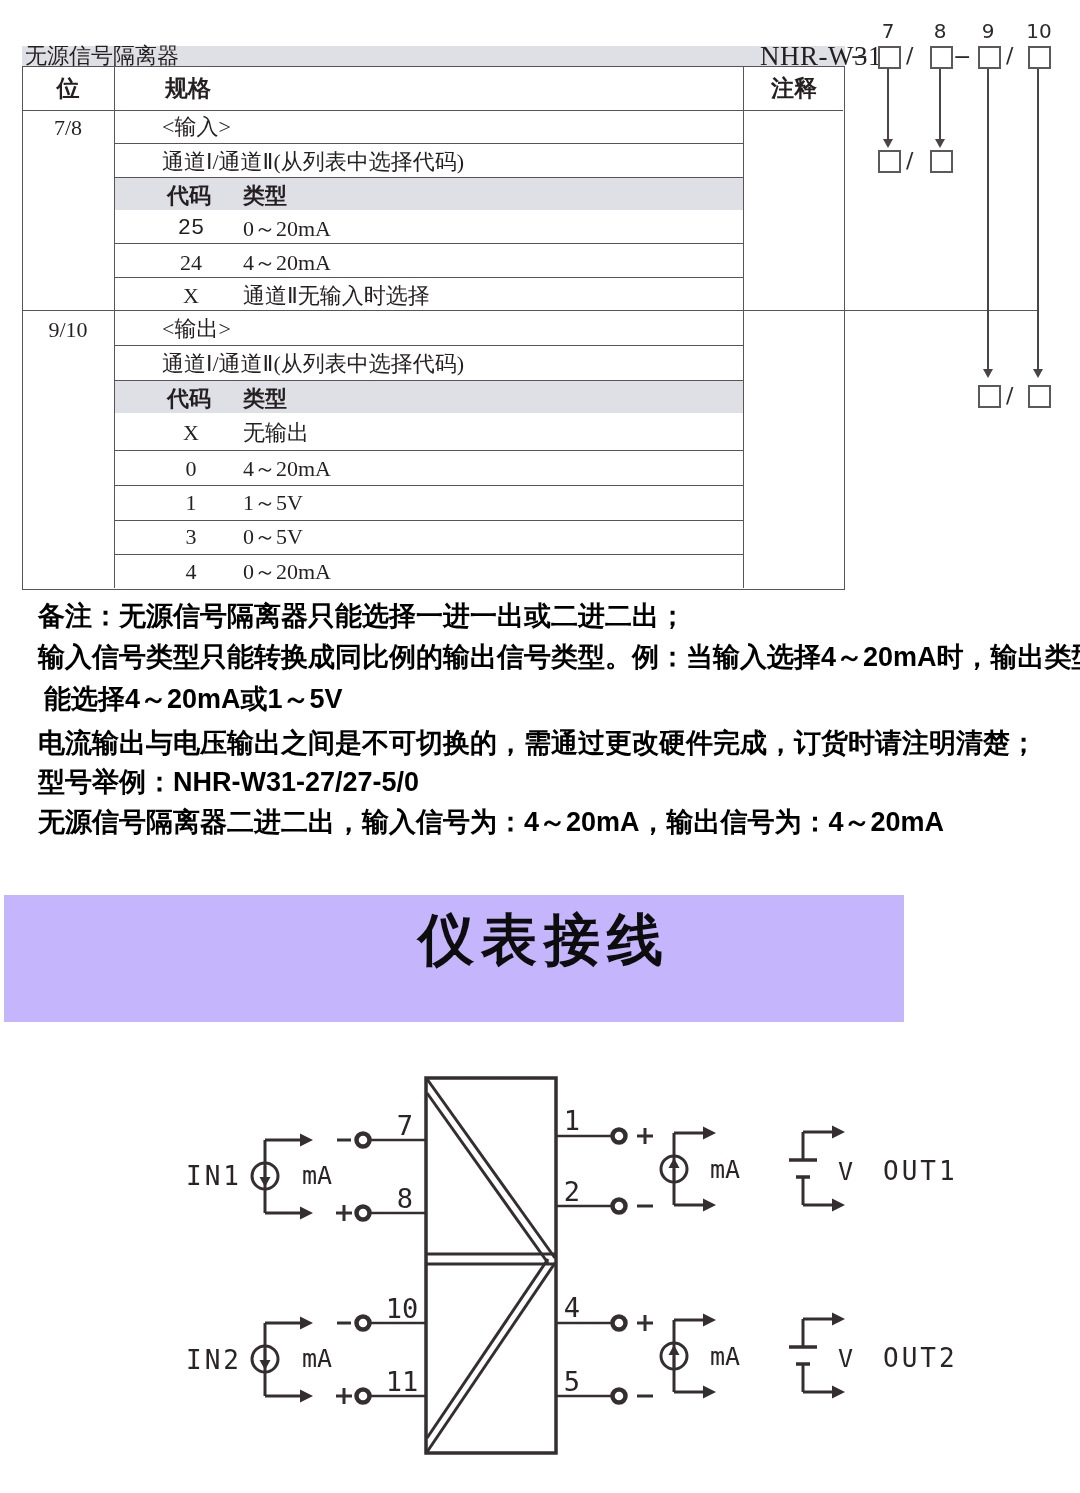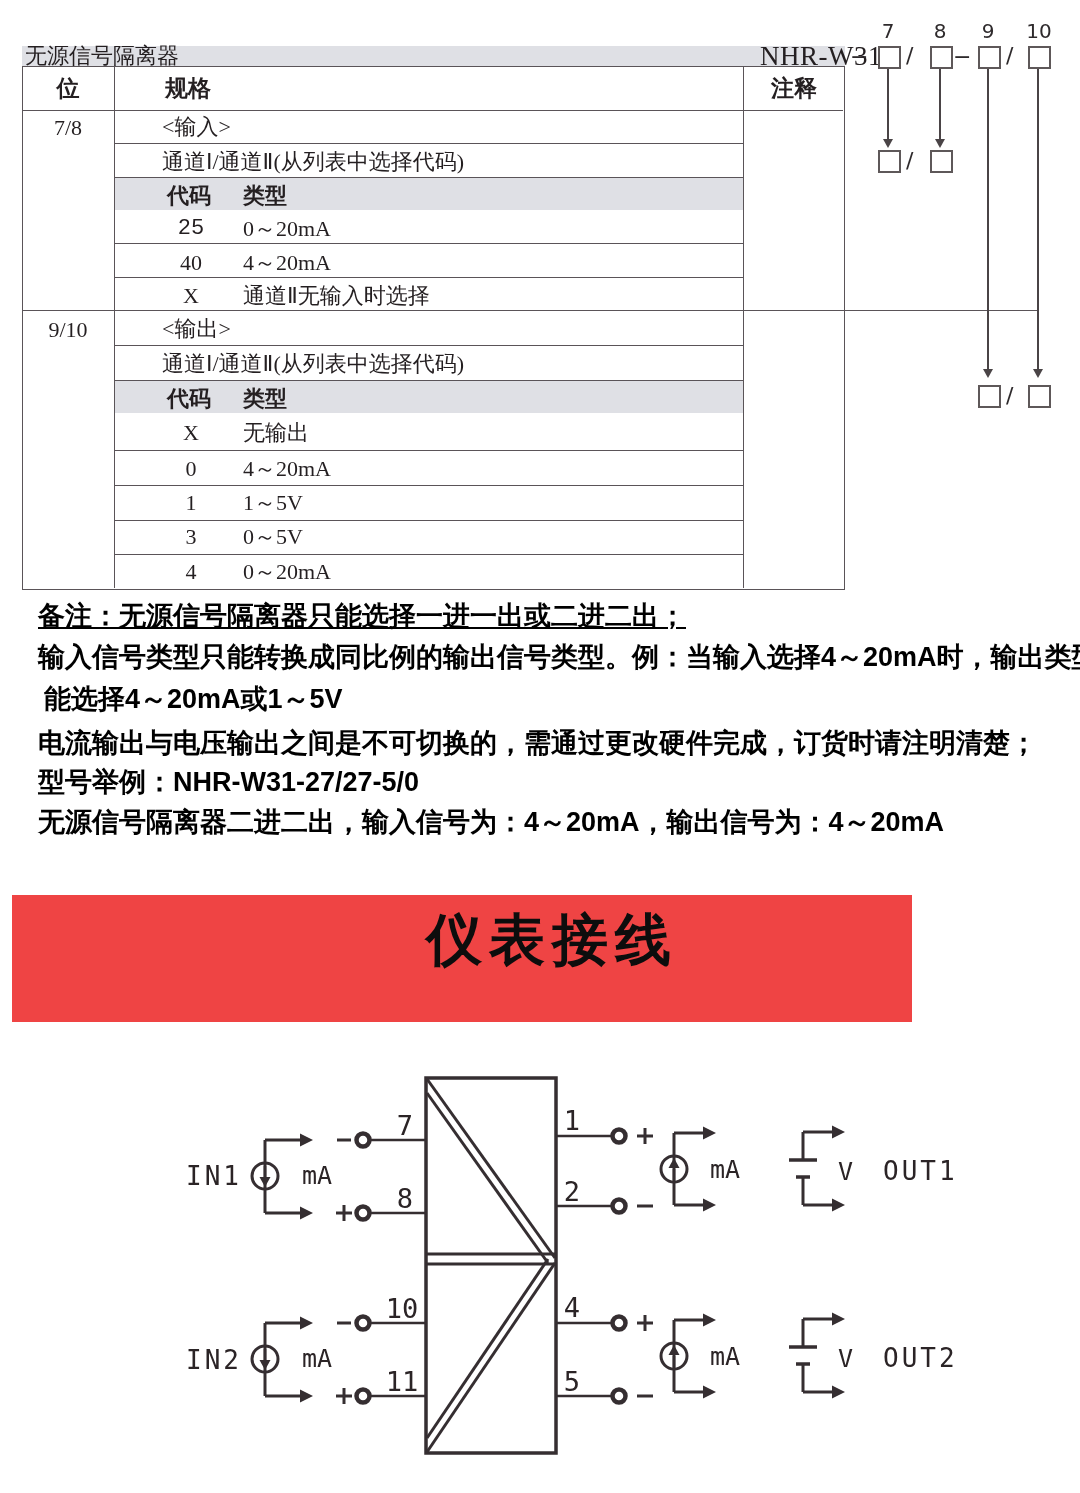--- a/index.html
+++ b/index.html
@@ -15,21 +15,21 @@
   .code-cell{width:62px;text-align:center;}
   .ob{position:absolute;width:19px;height:19px;border:2px solid #5e5859;background:#fff;}
   .digit{position:absolute;font-family:"DejaVu Sans",sans-serif;font-size:20px;color:#2e2a2c;
          width:22px;text-align:center;line-height:22px;}
   .sym{position:absolute;font-family:"DejaVu Sans",sans-serif;font-size:22px;color:#2e2a2c;line-height:22px;}
   .dropline{position:absolute;width:2px;background:#4a4446;}
   .arrow-down{position:absolute;width:0;height:0;border-left:5px solid transparent;
               border-right:5px solid transparent;border-top:9px solid #4a4446;}
   .note-line{position:absolute;font-family:"Liberation Sans",sans-serif;font-weight:bold;
              font-size:27px;color:#000;white-space:nowrap;line-height:34px;}
-  .banner{position:absolute;left:12px;top:895px;width:900px;height:127px;background:#ef4444;}
+  .banner{position:absolute;left:4px;top:895px;width:900px;height:127px;background:#c4b5fd;}
   .banner-title{position:absolute;left:0;top:14px;width:1080px;text-align:center;
                 font-family:"Liberation Sans",sans-serif;font-weight:bold;font-size:56px;
                 letter-spacing:7px;color:#0d0d0d;line-height:62px;}
   .banner-sub{position:absolute;left:0;top:78px;width:1080px;text-align:center;
               font-family:"Liberation Sans",sans-serif;font-size:23px;color:#161616;line-height:26px;}
   .dtext{font-family:"DejaVu Sans Mono",monospace;font-size:27px;fill:#2b2426;}
   .dlabel{font-family:"DejaVu Sans Mono",monospace;font-size:26px;fill:#2b2426;letter-spacing:3px;}
   .dunit{font-family:"DejaVu Sans Mono",monospace;font-size:25px;fill:#2b2426;}
   svg .st{stroke:#352e31;fill:none;}
 </style>
@@ -69,21 +69,21 @@
     <div class="tcell thead ctr" style="left:744px;top:76px;width:100px;">注释</div>
 
     <div class="tcell ctr" style="left:22px;top:115px;width:92px;">7/8</div>
     <div class="tcell" style="left:162px;top:114px;">&lt;输入&gt;</div>
     <div class="tcell" style="left:162px;top:149px;">通道Ⅰ/通道Ⅱ(从列表中选择代码)</div>
     <div class="tcell thead" style="left:167px;top:183px;font-size:22px;">代码</div>
     <div class="tcell thead" style="left:243px;top:183px;font-size:22px;">类型</div>
 
     <div class="tcell code-cell" style="left:160px;top:216px;font-family:Liberation Mono, monospace;">25</div>
     <div class="tcell" style="left:243px;top:216px;">0～20mA</div>
-    <div class="tcell code-cell" style="left:160px;top:250px;">40</div>
+    <div class="tcell code-cell" style="left:160px;top:250px;">24</div>
     <div class="tcell" style="left:243px;top:250px;">4～20mA</div>
     <div class="tcell code-cell" style="left:160px;top:283px;">X</div>
     <div class="tcell" style="left:243px;top:283px;">通道Ⅱ无输入时选择</div>
 
     <div class="tcell ctr" style="left:22px;top:317px;width:92px;">9/10</div>
     <div class="tcell" style="left:162px;top:316px;">&lt;输出&gt;</div>
     <div class="tcell" style="left:162px;top:351px;">通道Ⅰ/通道Ⅱ(从列表中选择代码)</div>
     <div class="tcell thead" style="left:167px;top:386px;font-size:22px;">代码</div>
     <div class="tcell thead" style="left:243px;top:386px;font-size:22px;">类型</div>
 
@@ -125,21 +125,21 @@
 
     <div class="ob" style="left:878px;top:150px;"></div>
     <div class="sym" style="left:906px;top:150px;">/</div>
     <div class="ob" style="left:930px;top:150px;"></div>
     <div class="ob" style="left:978px;top:385px;"></div>
     <div class="sym" style="left:1006px;top:385px;">/</div>
     <div class="ob" style="left:1028px;top:385px;"></div>
   </div>
 
   <div>
-    <div class="note-line" style="left:38px;top:599px;text-decoration:underline;">备注：无源信号隔离器只能选择一进一出或二进二出；</div>
+    <div class="note-line" style="left:38px;top:599px;">备注：无源信号隔离器只能选择一进一出或二进二出；</div>
     <div class="note-line" style="left:38px;top:640px;">输入信号类型只能转换成同比例的输出信号类型。例：当输入选择4～20mA时，输出类型只</div>
     <div class="note-line" style="left:44px;top:682px;">能选择4～20mA或1～5V</div>
     <div class="note-line" style="left:38px;top:726px;">电流输出与电压输出之间是不可切换的，需通过更改硬件完成，订货时请注明清楚；</div>
     <div class="note-line" style="left:38px;top:765px;">型号举例：NHR-W31-27/27-5/0</div>
     <div class="note-line" style="left:38px;top:805px;">无源信号隔离器二进二出，输入信号为：4～20mA，输出信号为：4～20mA</div>
   </div>
 
   <div class="banner">
     <div class="banner-title">仪表接线</div>
   </div>

